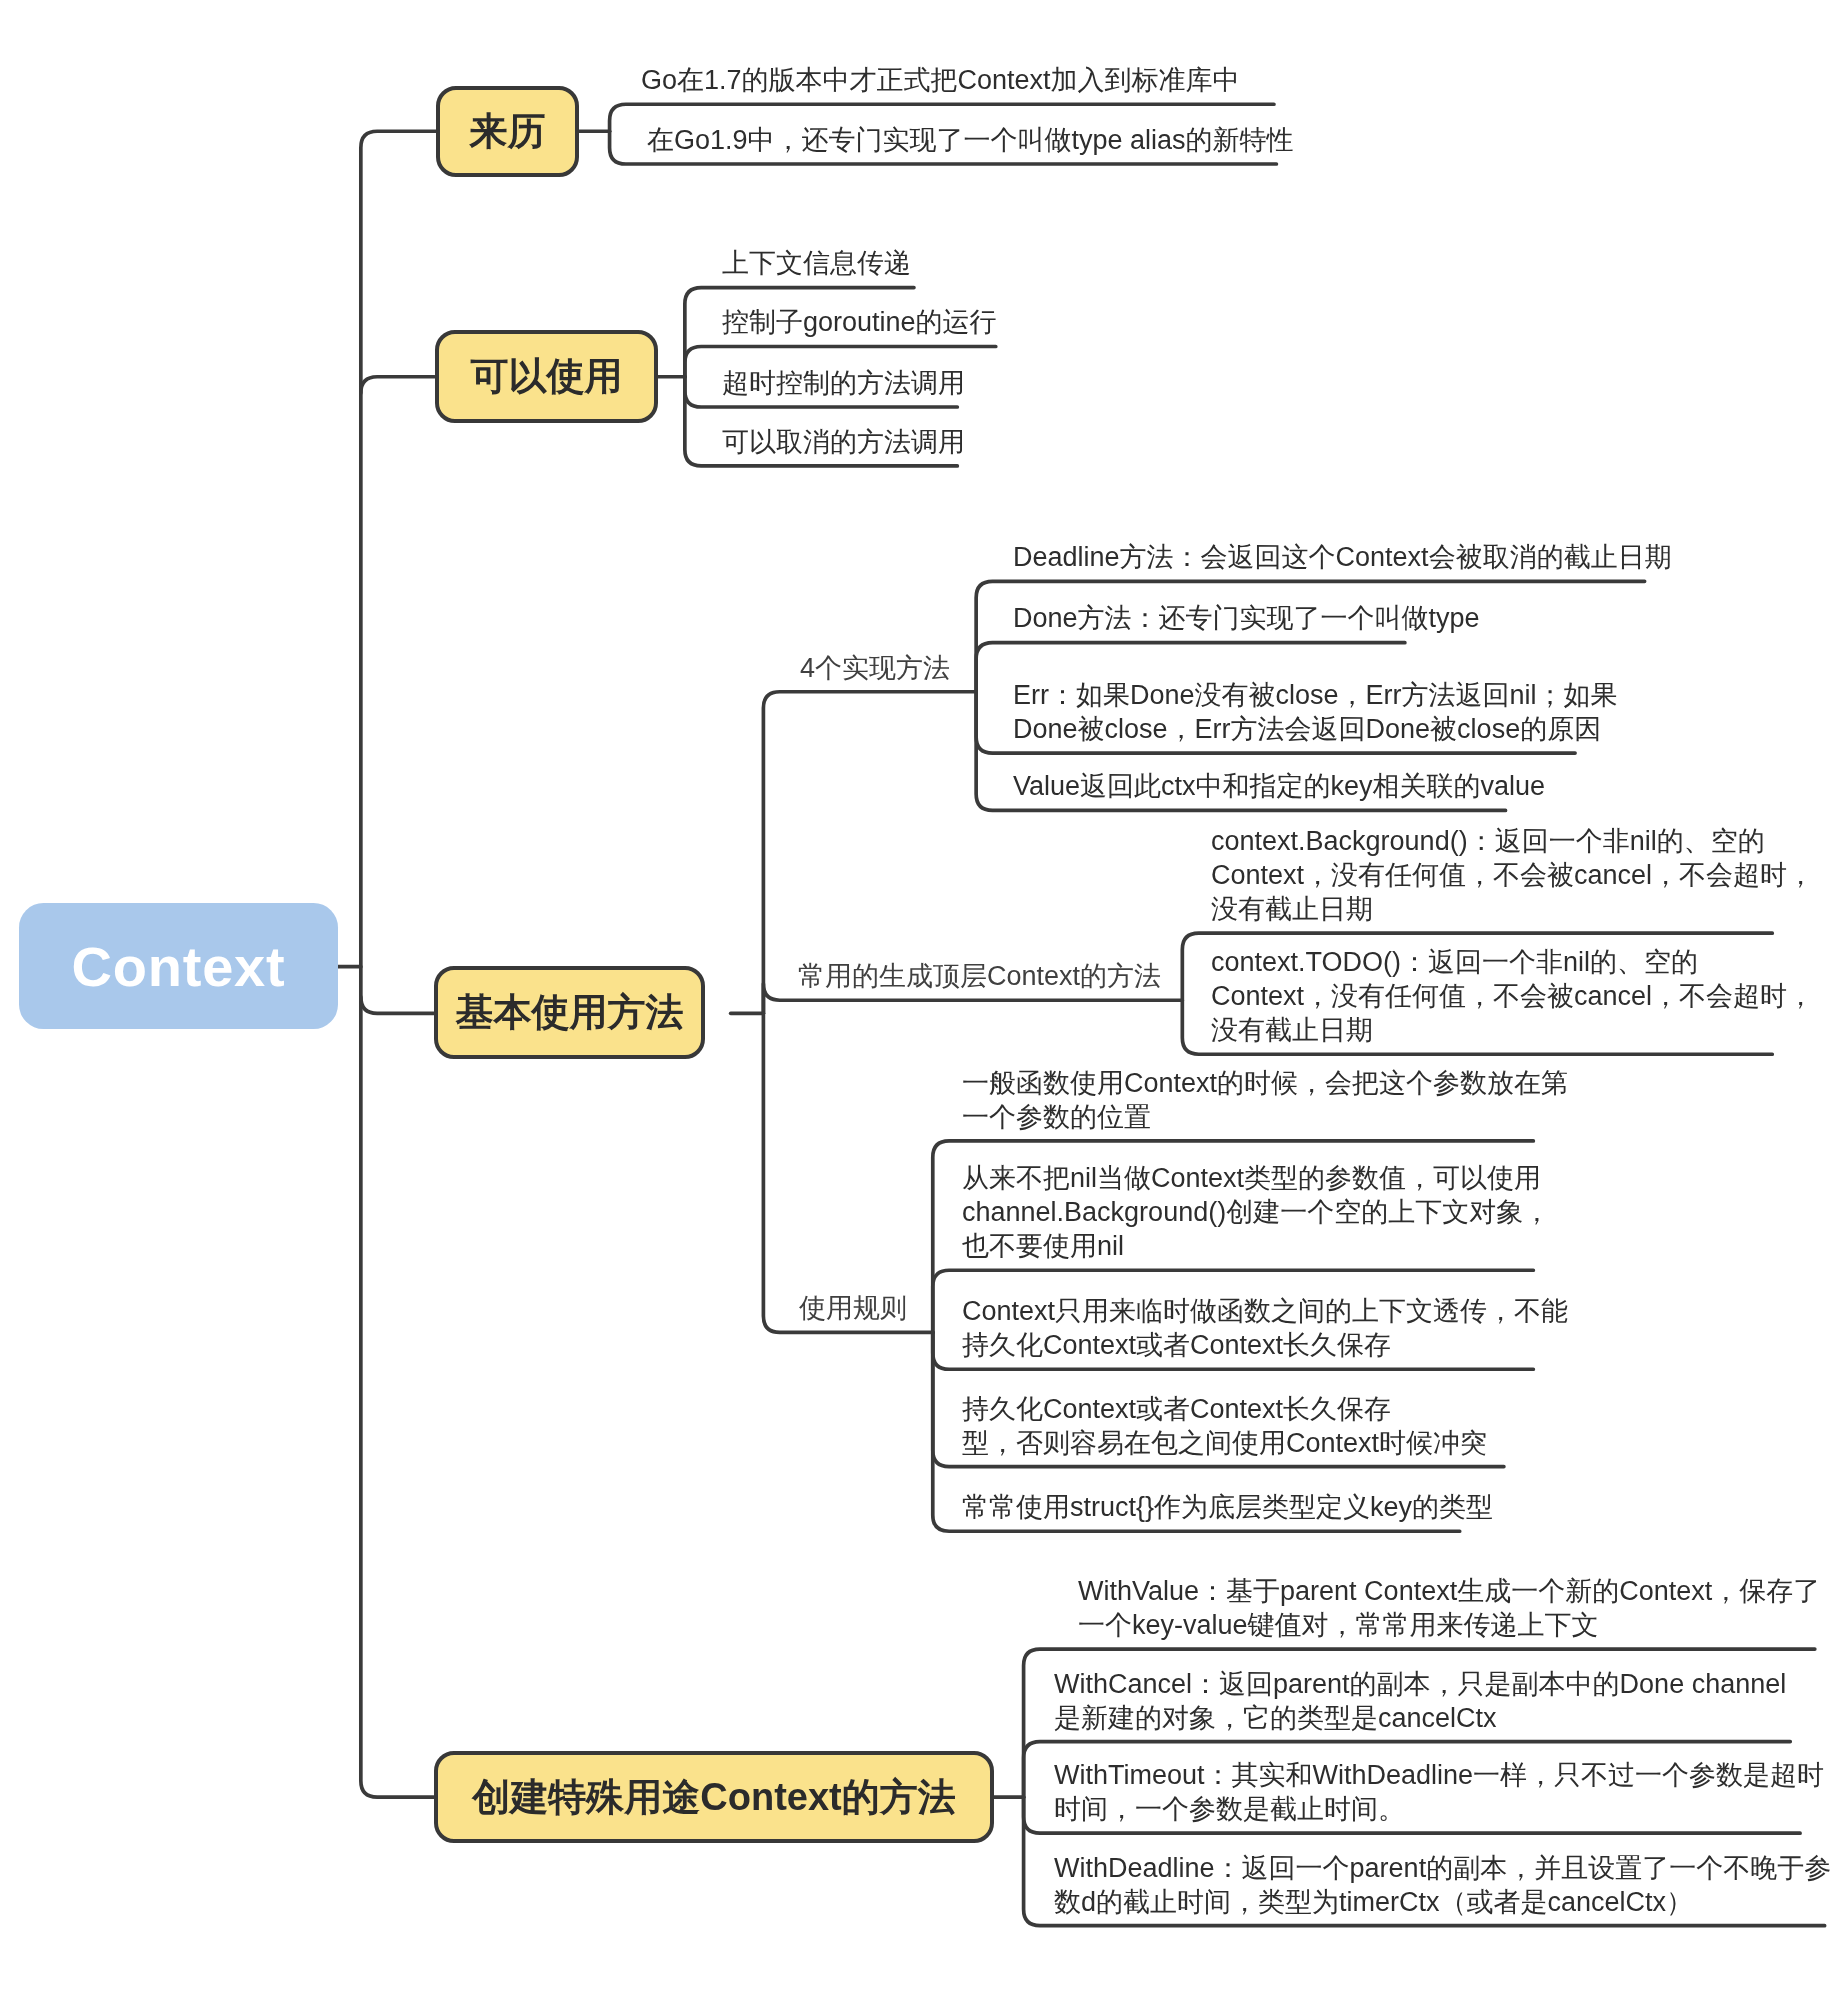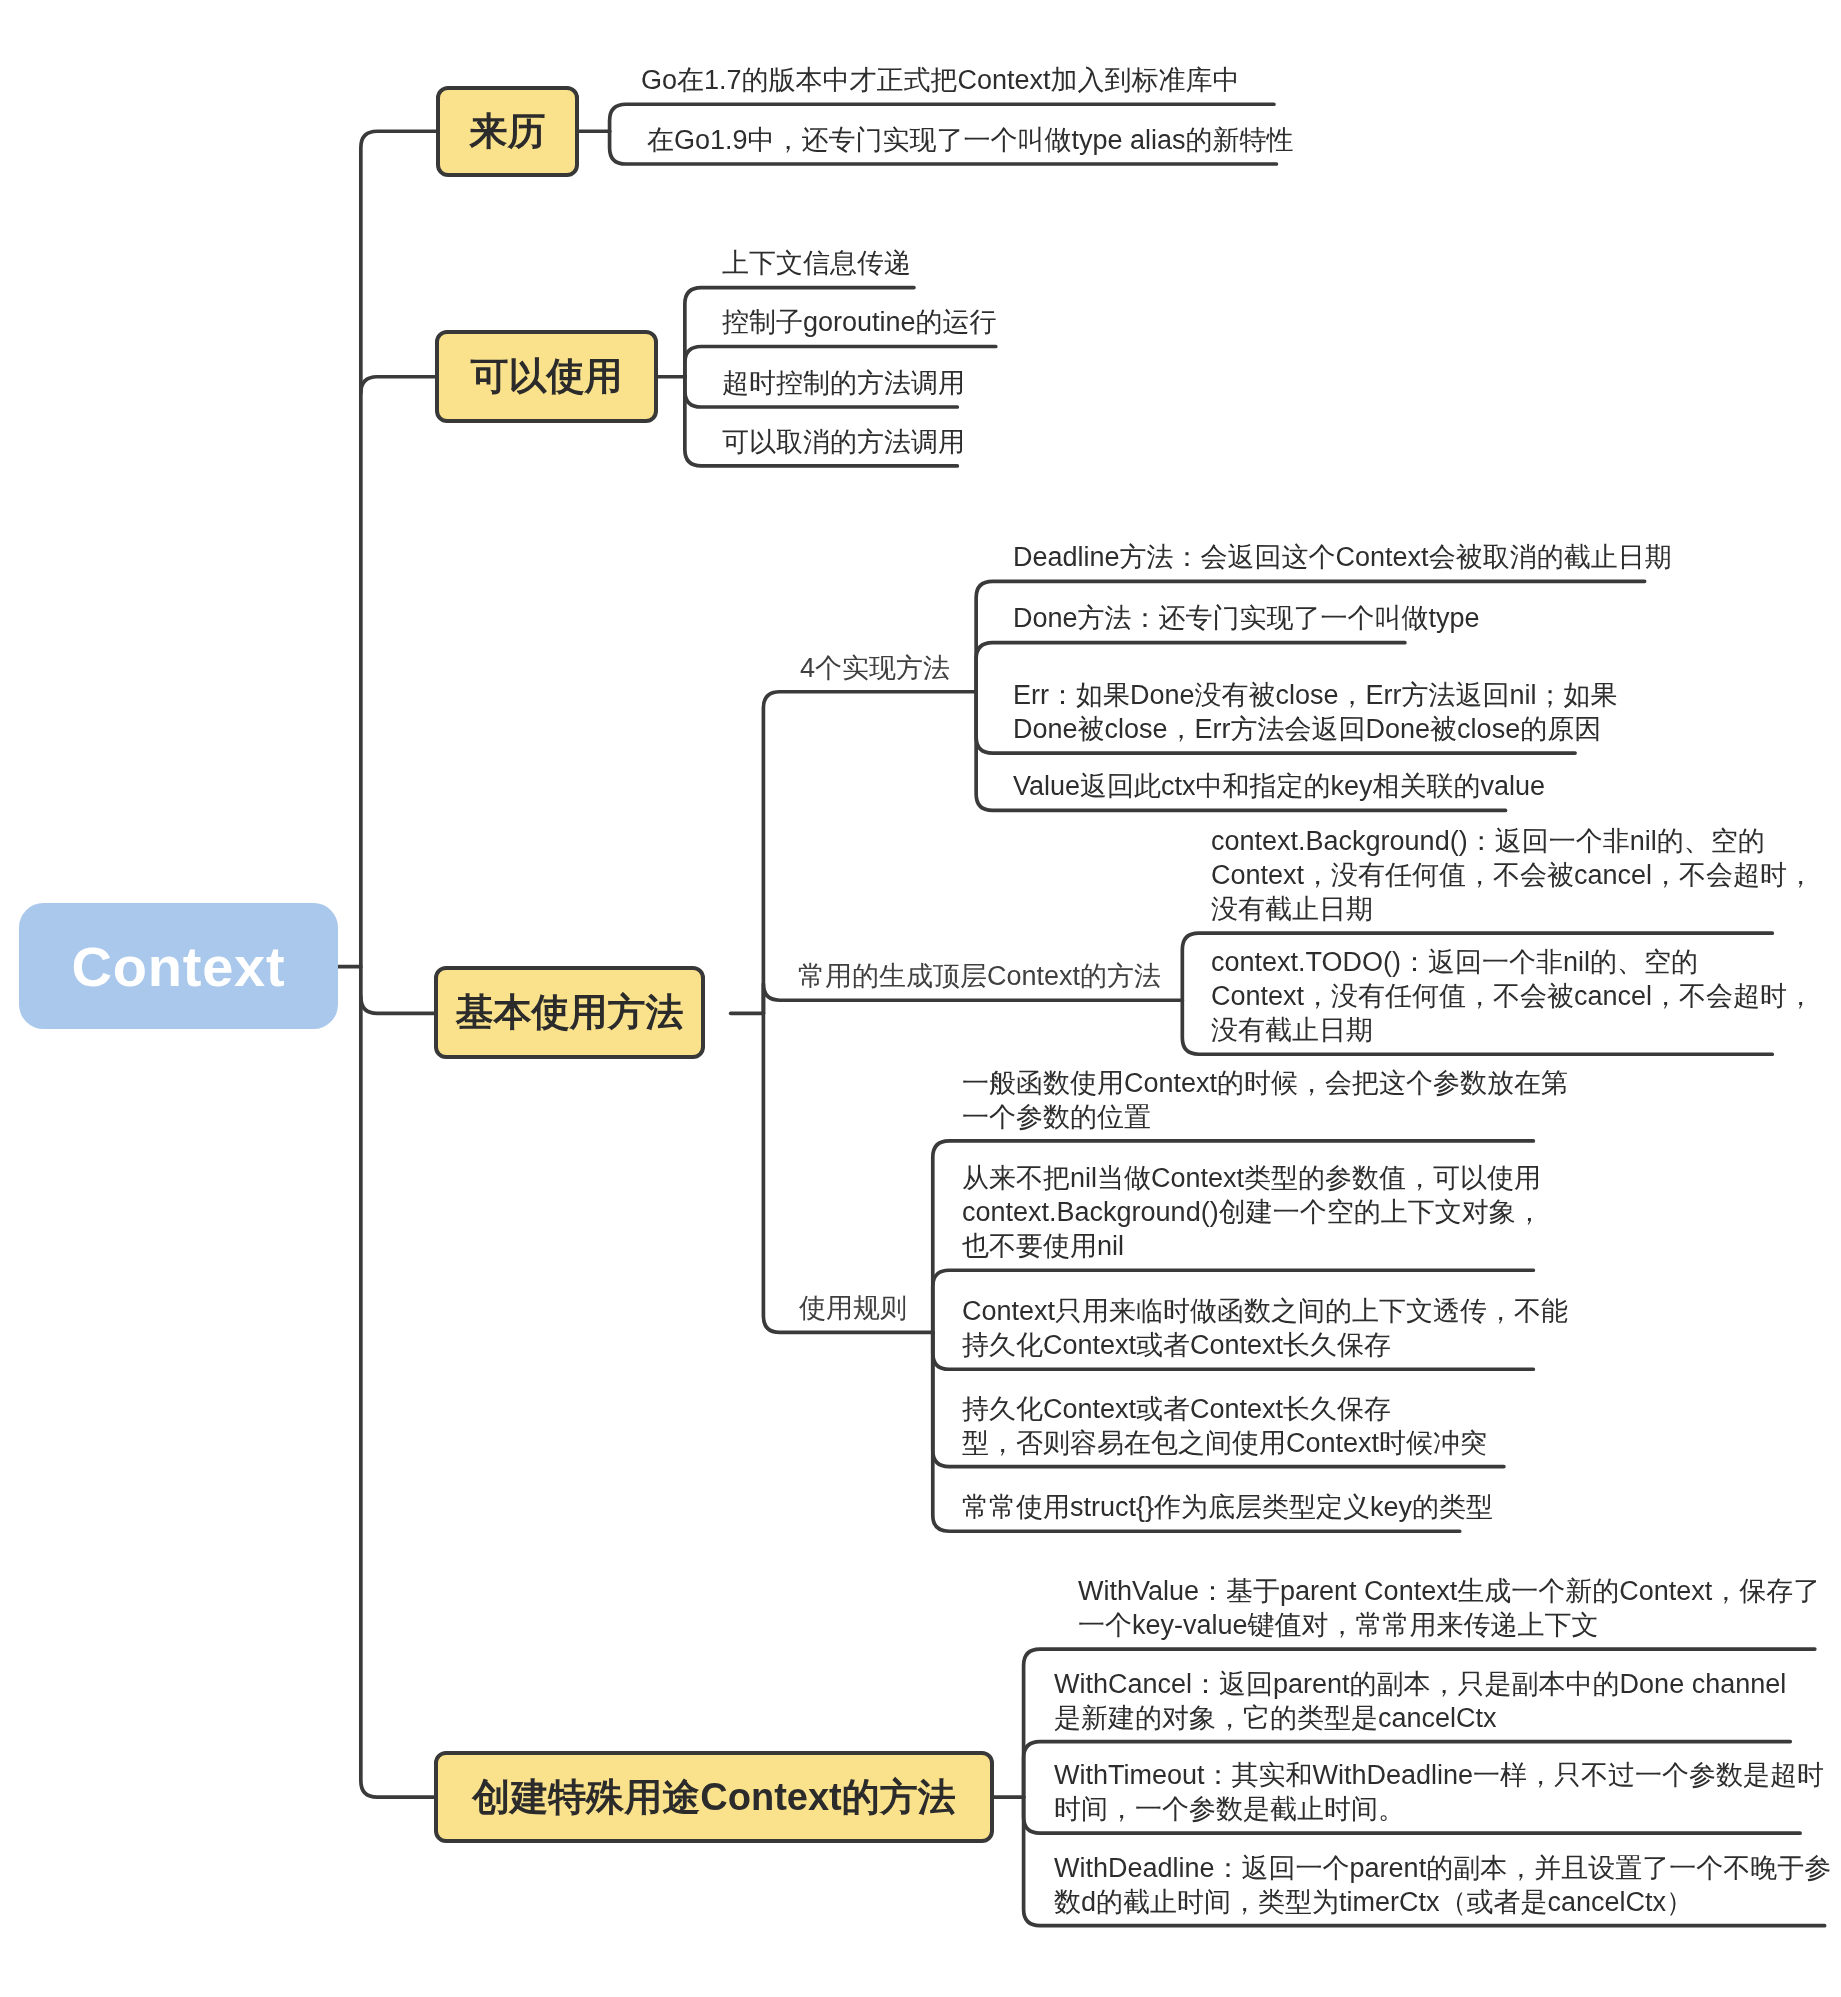--- a/index.html
+++ b/index.html
@@ -8,21 +8,21 @@
     width:1841px;height:1998px;
     background:#ffffff;
     font-family:"Liberation Sans","DejaVu Sans",sans-serif;
     overflow:hidden;
   }
   #edges{position:absolute;left:0;top:0;width:1841px;height:1998px;}
   .edge{fill:none;stroke:#3a3a3a;stroke-width:4.5;stroke-linecap:round;stroke-linejoin:round;}
   .topic-box{
     position:absolute;box-sizing:border-box;
     display:flex;align-items:center;justify-content:center;
-    background:#FAE28C;border:4.1px solid #383838;border-radius:12px;
+    background:#FAE28C;border:4.1px solid #383838;border-radius:20px;
     color:#2b2b2b;font-weight:700;font-size:38px;white-space:nowrap;
   }
   .root-box{
     position:absolute;box-sizing:border-box;
     display:flex;align-items:center;justify-content:center;
     background:#A9C8EB;border:none;border-radius:24.5px;
     color:#ffffff;font-weight:700;font-size:56px;letter-spacing:0.8px;
   }
   .leaf{
     position:absolute;
@@ -110,21 +110,21 @@
   <div class="leaf" style="left:1211px;bottom:1072px;">context.Background()：返回一个非nil的、空的
 Context，没有任何值，不会被cancel，不会超时，
 没有截止日期</div>
   <div class="leaf" style="left:1211px;bottom:951px;">context.TODO()：返回一个非nil的、空的
 Context，没有任何值，不会被cancel，不会超时，
 没有截止日期</div>
 
   <div class="leaf" style="left:962px;bottom:864px;">一般函数使用Context的时候，会把这个参数放在第
 一个参数的位置</div>
   <div class="leaf" style="left:962px;bottom:735px;">从来不把nil当做Context类型的参数值，可以使用
-context.Background()创建一个空的上下文对象，
+channel.Background()创建一个空的上下文对象，
 也不要使用nil</div>
   <div class="leaf" style="left:962px;bottom:636px;">Context只用来临时做函数之间的上下文透传，不能
 持久化Context或者Context长久保存</div>
   <div class="leaf" style="left:962px;bottom:538px;">持久化Context或者Context长久保存
 型，否则容易在包之间使用Context时候冲突</div>
   <div class="leaf" style="left:962px;bottom:474px;">常常使用struct{}作为底层类型定义key的类型</div>
 
   <div class="leaf" style="left:1054px;bottom:356px;margin-left:24px;">WithValue：基于parent Context生成一个新的Context，保存了
 一个key-value键值对，常常用来传递上下文</div>
   <div class="leaf" style="left:1054px;bottom:263px;">WithCancel：返回parent的副本，只是副本中的Done channel

